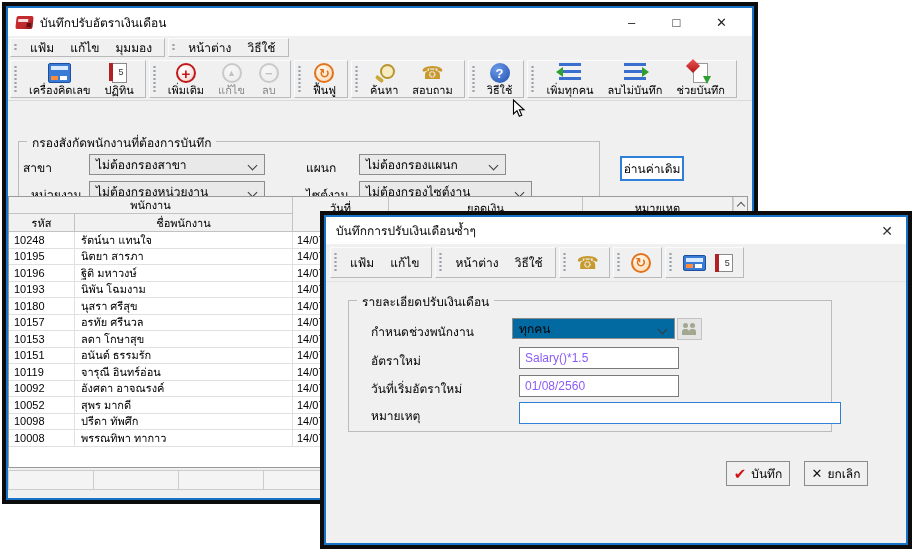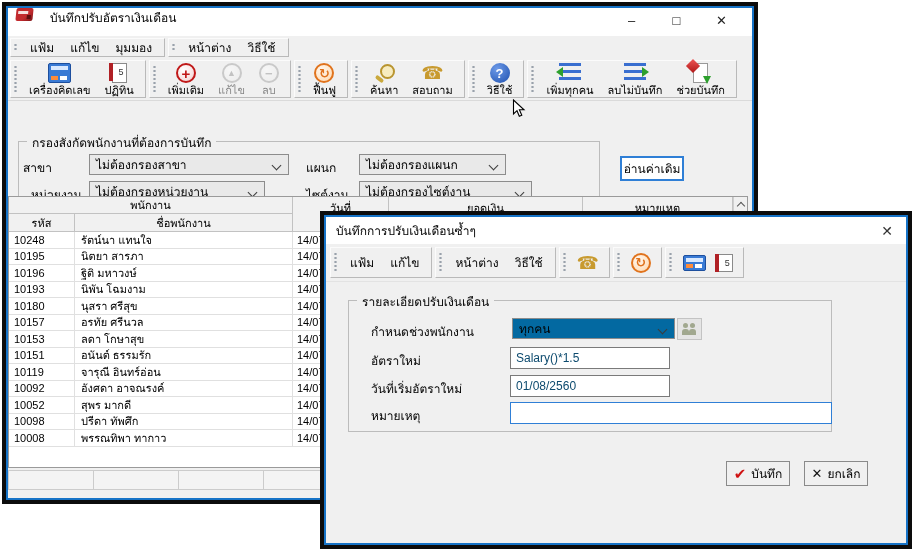--- a/index.html
+++ b/index.html
@@ -11,21 +11,21 @@
     overflow: hidden;
     color:#000;
   }
 
   
   .win { position:absolute; border:4px solid #0c0c0c; background:#f0f0f0; }
   .win-inner { position:absolute; inset:0; border:2px solid #1673c7; background:#f0f0f0; overflow:hidden; }
   #main-window { left:2px; top:2px; width:756px; height:502px; z-index:1; }
   #dialog-window { left:320px; top:211px; width:592px; height:338px; z-index:10; }
 
-  .titlebar { height:28px; background:#fff; display:flex; padding:0 8px; gap:17px; font-size:12px; }
+  .titlebar { height:28px; background:#fff; display:flex; align-items:center; padding:0 8px; gap:7px; font-size:12px; }
   .win-controls { margin-left:auto; display:flex; }
   .win-ctrl { width:45px; height:24px; display:flex; align-items:center; justify-content:center; font-size:13px; color:#222; }
 
   .app-icon { width:17px; height:13px; background:linear-gradient(135deg,#c22a2e 60%,#7e1518); border-radius:2px; position:relative; transform:skewX(-6deg); flex:0 0 auto; }
   .app-icon::before { content:""; position:absolute; left:2px; top:3px; right:5px; height:3px; background:#f4dede; }
   .app-icon::after { content:""; position:absolute; right:2px; bottom:2px; width:4px; height:4px; background:#5e0d10; }
 
   
   .menubar { height:22px; background:#f0f0f0; display:flex; align-items:stretch; padding:1px 0 0 2px; }
   .toolbar { height:43px; background:#f0f0f0; display:flex; align-items:stretch; padding:1px 0 1px 2px; border-bottom:1px solid #dadada; }
@@ -117,21 +117,21 @@
            background-image:repeating-linear-gradient(to right, transparent 0 84px, #cccccc 84px 85px); }
 
   
   .dlg-titlebar { height:27px; background:#fff; display:flex; align-items:center; padding:0 4px 0 10px; font-size:12px; }
   .dlg-close { margin-left:auto; width:30px; height:22px; display:flex; align-items:center; justify-content:center; font-size:14px; color:#333; }
   .dlg-toolbar { height:38px; background:#f0f0f0; display:flex; align-items:stretch; padding:2px 0 2px 4px; border-bottom:1px solid #e3e3e3; }
   .icon-btn { display:flex; align-items:center; justify-content:center; padding:0 6px; }
 
   #dlg-groupbox { left:22px; top:83px; width:484px; height:132px; }
   .dlg-label { position:absolute; left:22px; font-size:12px; white-space:nowrap; }
-  .dlg-input { position:absolute; left:161px; height:22px; width:160px; border:1px solid #7a7a7a; background:#fff; font-size:12px; padding:0 5px; font-family:inherit; color:#0c4a6e; }
+  .dlg-input { position:absolute; left:170px; height:22px; width:160px; border:1px solid #7a7a7a; background:#fff; font-size:12px; padding:0 5px; font-family:inherit; color:#8b5cf6; }
   #dlg-select { left:157px; top:17px; width:163px; background:#0369a1;margin-left:6px; }
   #btn-people { position:absolute; left:328px; top:17px; width:25px; height:22px; background:#e2e2e2; border:1px solid #b5b5b5; display:flex; align-items:center; justify-content:center; opacity:.75; }
 
   .dlg-btn { position:absolute; top:244px; width:64px; height:25px; background:#f0f0f0; border:1px solid #8a8a8a; display:flex; align-items:center; justify-content:center; gap:5px; font-size:12px; }
   #btn-save { left:400px; }
   #btn-cancel { left:478px; }
   .save-check { color:#cf1212; font-weight:bold; font-size:15px; line-height:1; }
   .cancel-x { color:#111; font-weight:bold; font-size:13px; line-height:1; }
 
   #mouse-cursor { position:absolute; left:512px; top:99px; z-index:5; }
@@ -263,21 +263,21 @@
             </div>
           </div>
       </div>
     </div>
 
     <div class="content">
 
       <div class="groupbox" id="filter-box">
         <span class="gb-title">กรองสังกัดพนักงานที่ต้องการบันทึก</span>
         <span class="f-label" style="left:4px; top:16px;">สาขา</span>
-        <div class="select" style="left:70px; top:12px; width:200px;">
+        <div class="select" style="left:70px; top:12px; width:176px;">
           <span>ไม่ต้องกรองสาขา</span>
           <span class="chev"></span>
         </div>
         <span class="f-label" style="left:287px; top:16px;">แผนก</span>
         <div class="select" style="left:340px; top:12px; width:147px;">
           <span>ไม่ต้องกรองแผนก</span>
           <span class="chev"></span>
         </div>
         <span class="f-label" style="left:12px; top:43px;">หน่วยงาน</span>
         <div class="select" style="left:70px; top:39px; width:176px;">

